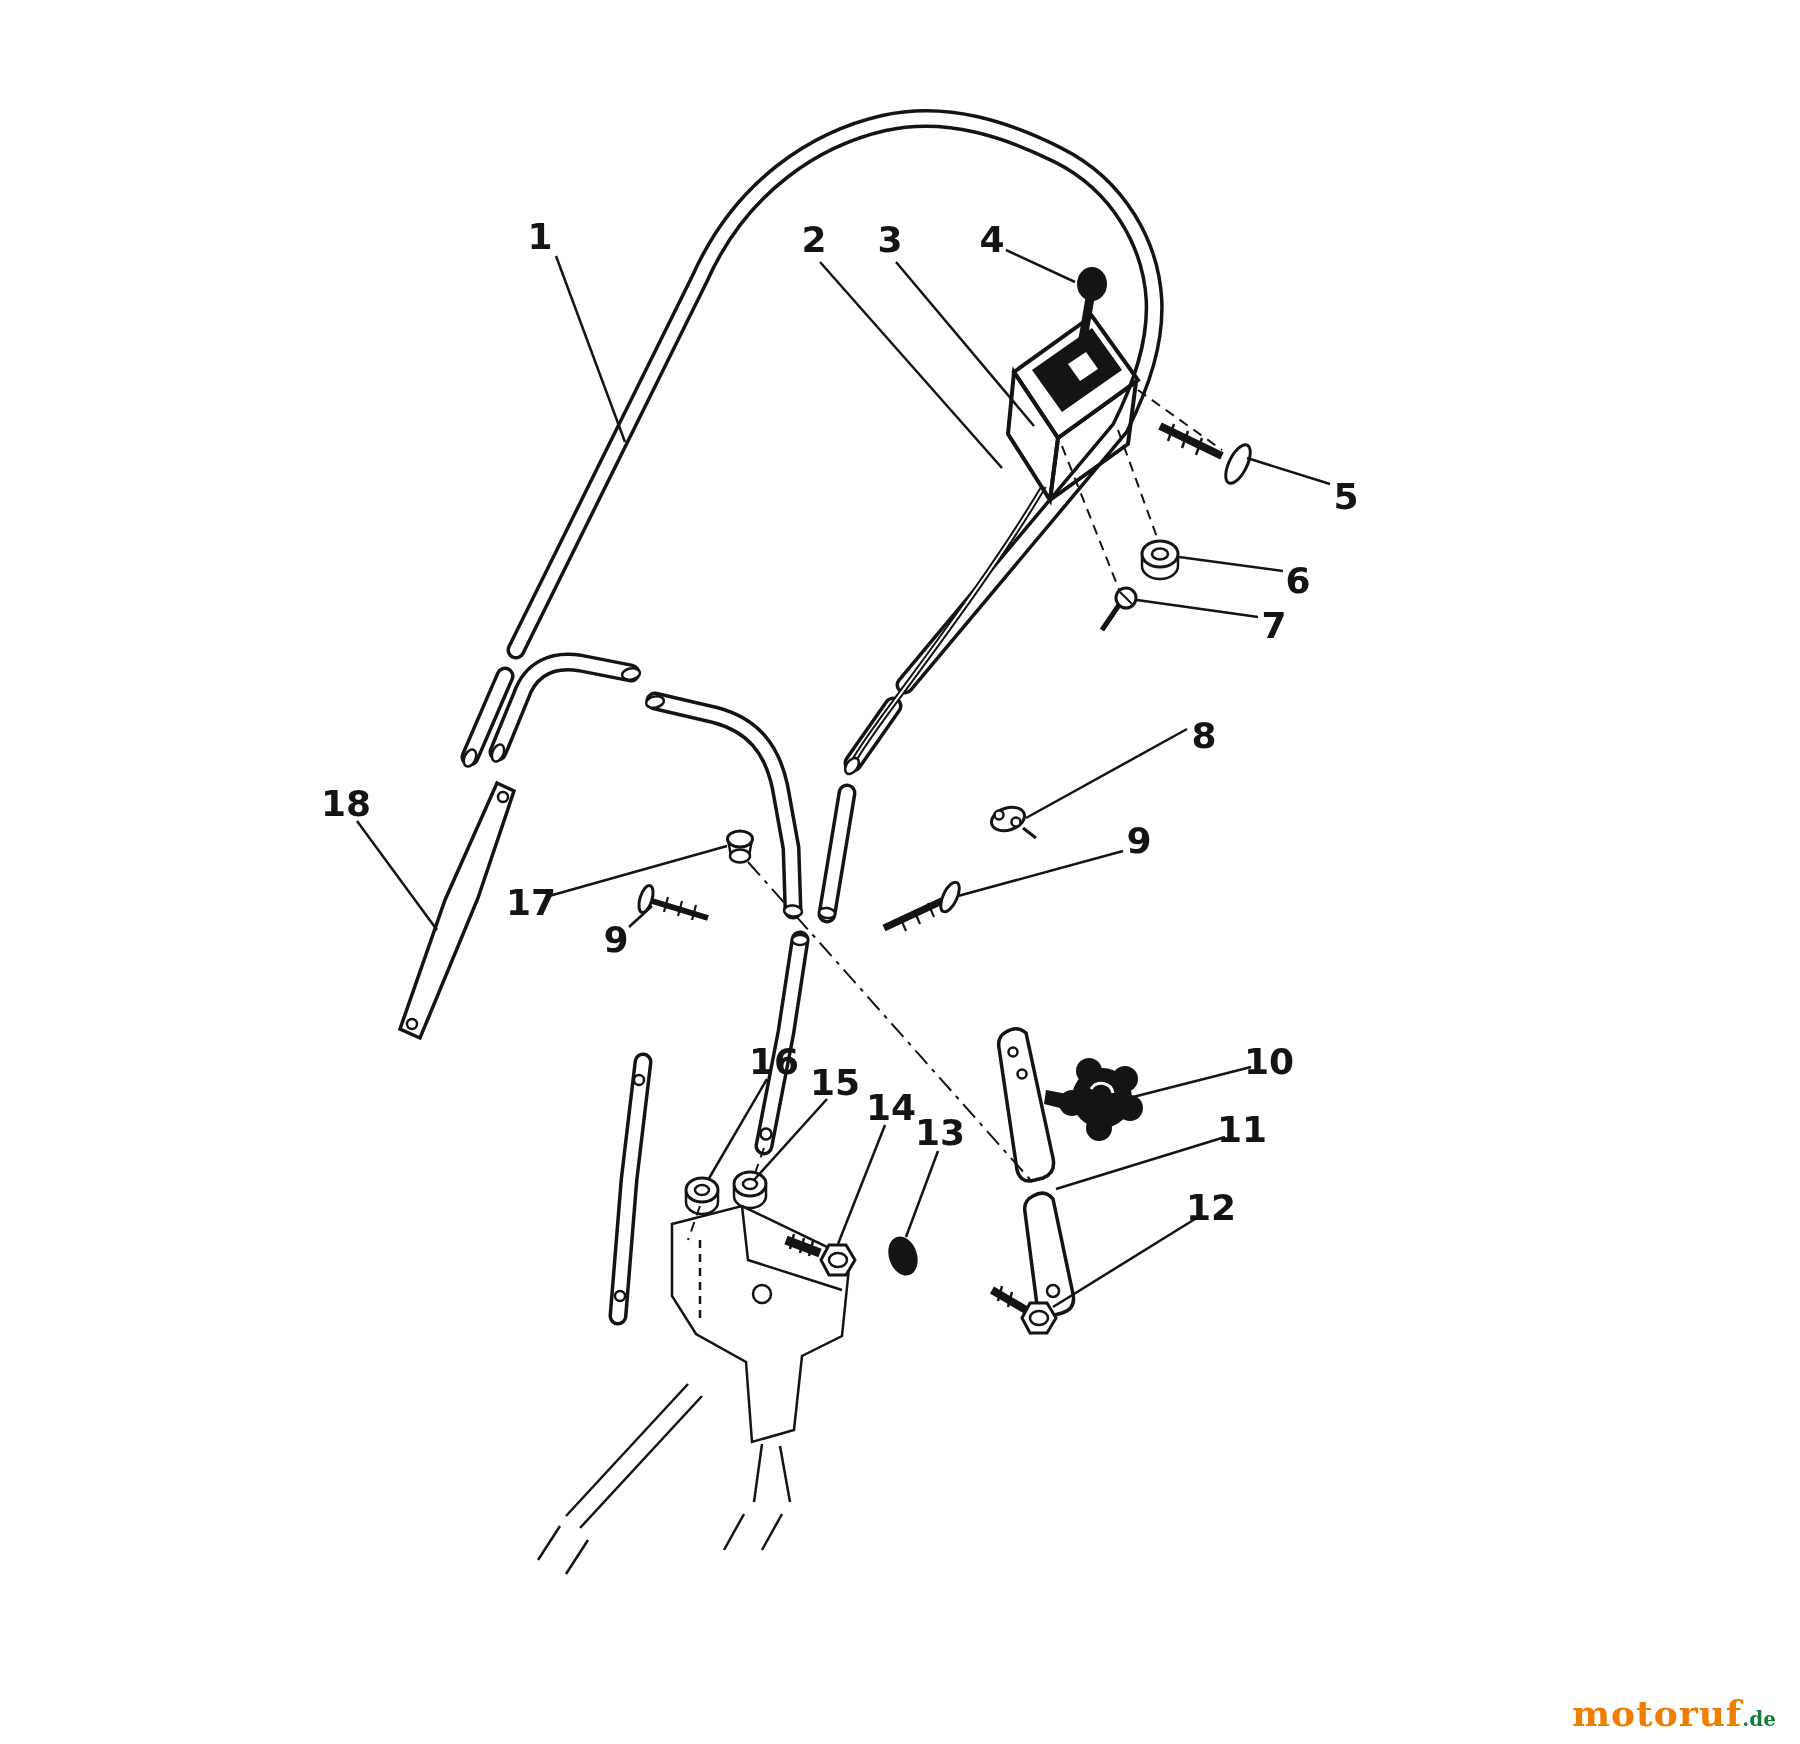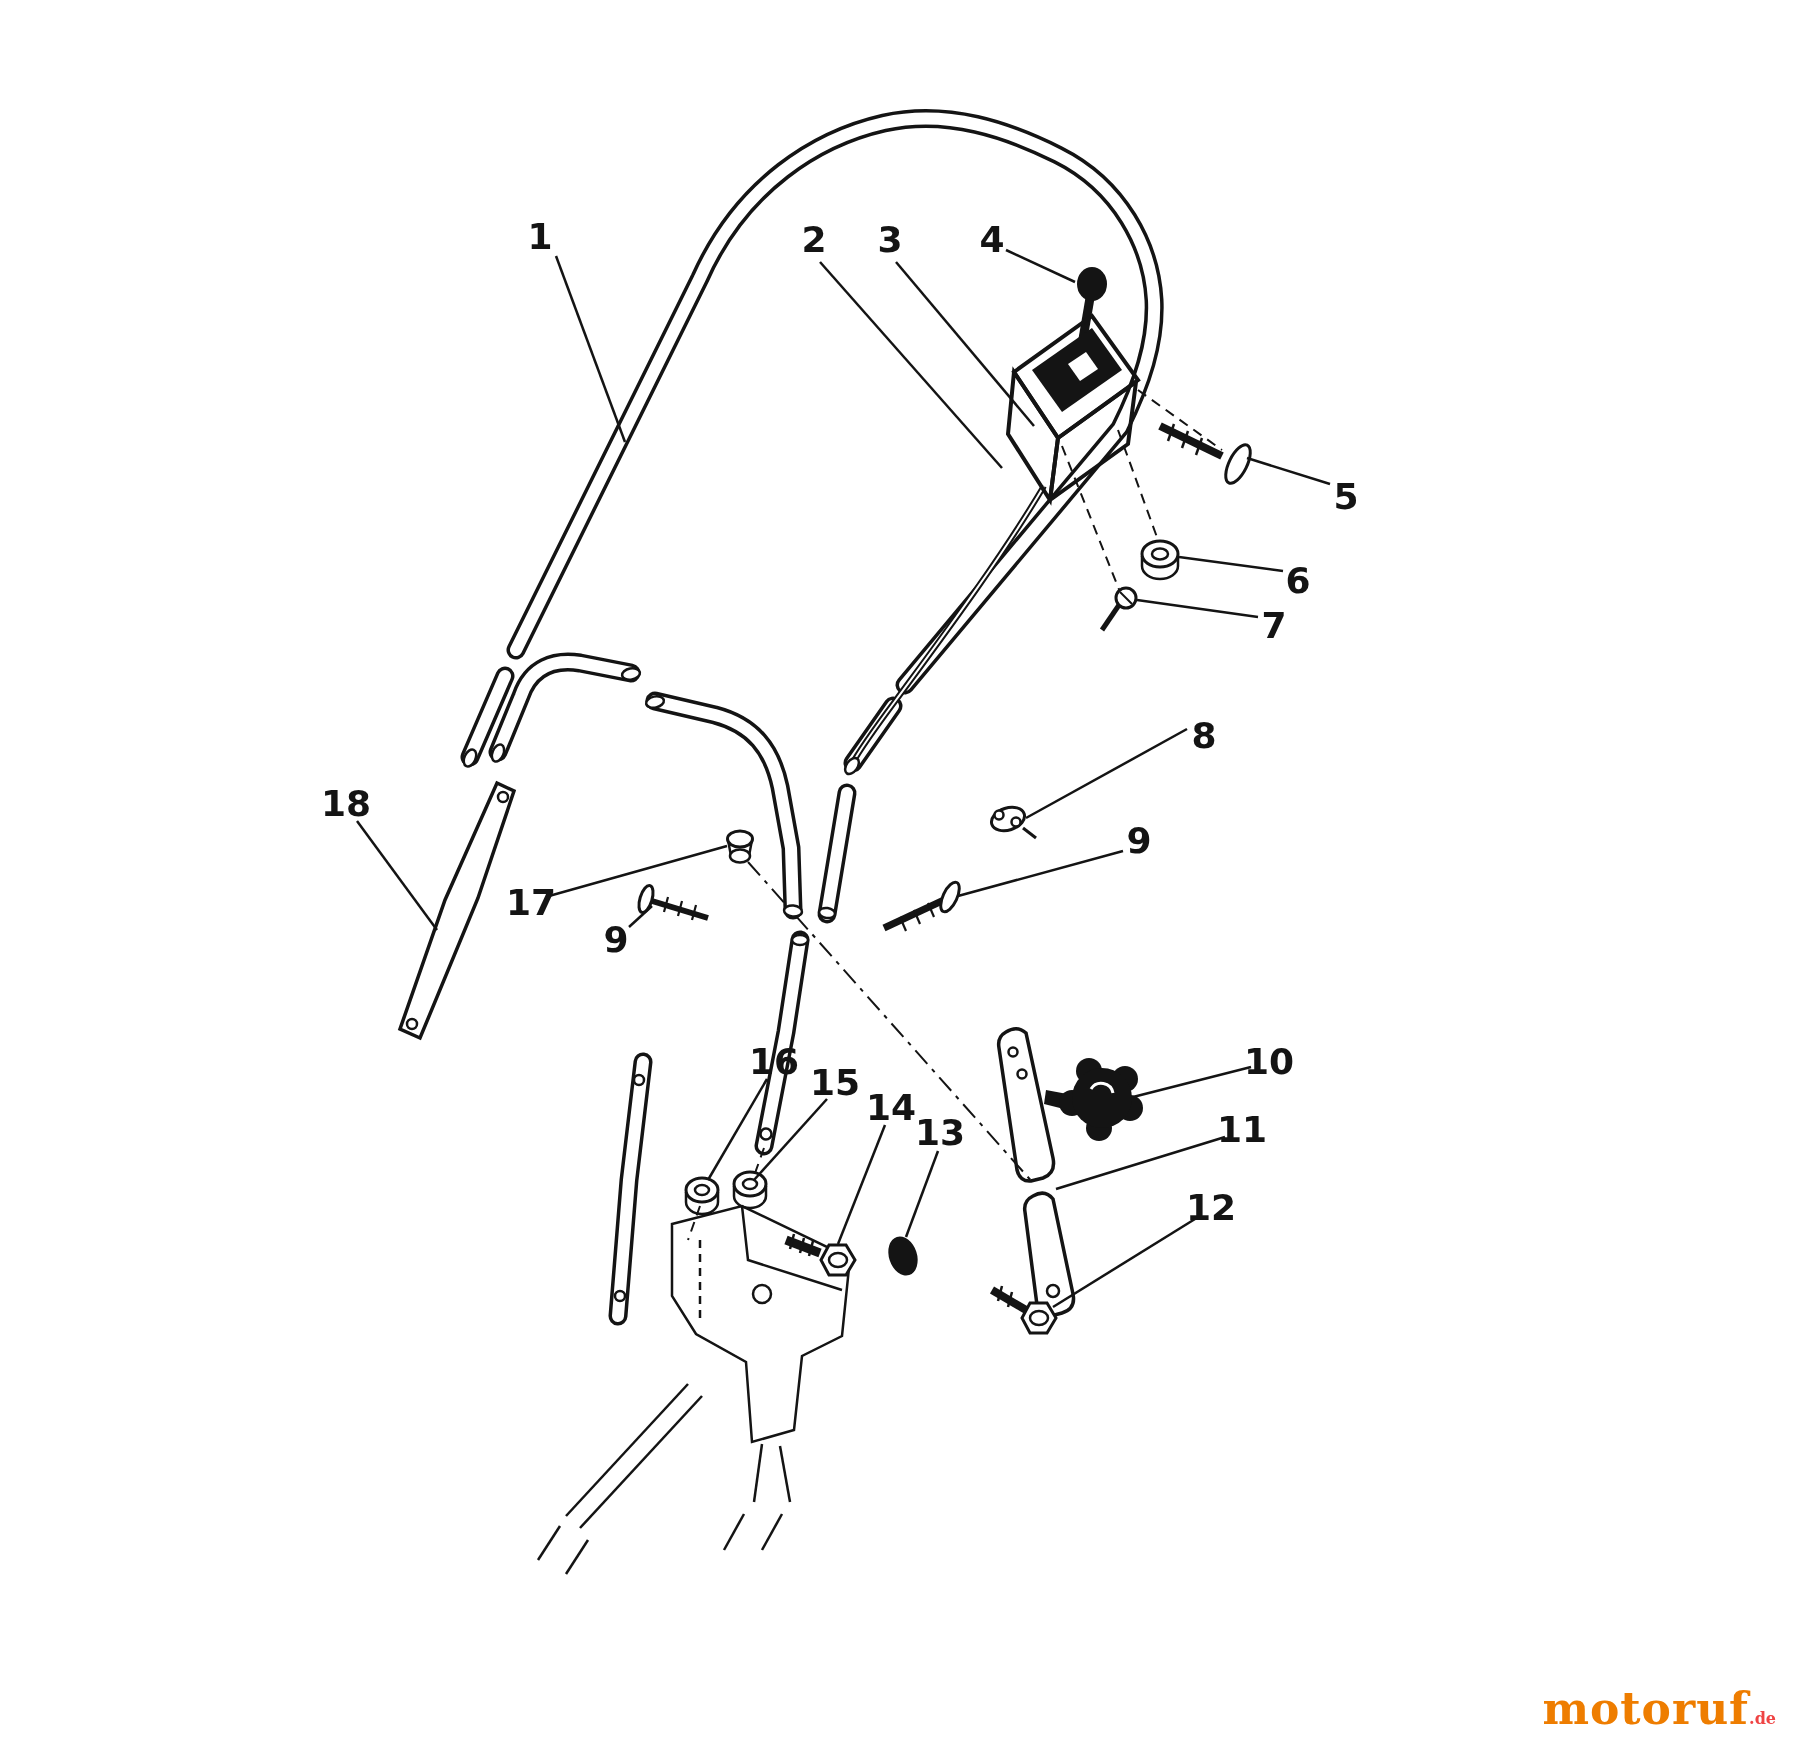--- a/index.html
+++ b/index.html
@@ -3,22 +3,22 @@
 <meta charset="utf-8">
 <style>
   html,body{margin:0;padding:0;background:#ffffff;}
   .stage{position:relative;width:1800px;height:1744px;background:#ffffff;overflow:hidden;font-family:"DejaVu Sans",sans-serif;}
   .stage svg{position:absolute;left:0;top:0;display:block;}
   .tb{stroke:#141414;stroke-width:19;fill:none;stroke-linecap:round;stroke-linejoin:round;}
   .tw{stroke:#ffffff;stroke-width:12;fill:none;stroke-linecap:round;stroke-linejoin:round;}
   .ln{stroke:#141414;fill:none;}
   .part-label{font-family:"DejaVu Sans",sans-serif;font-weight:700;font-size:36px;fill:#141414;}
   .watermark{position:absolute;right:24px;bottom:10px;font-family:"DejaVu Serif",serif;font-weight:700;white-space:nowrap;}
-  .watermark .brand{font-size:44px;color:#ee7d00;letter-spacing:1px;}
-  .watermark .tld{font-size:16px;color:#ef4444;}
+  .watermark .brand{font-size:36px;color:#ee7d00;letter-spacing:1px;}
+  .watermark .tld{font-size:20px;color:#15803d;}
 </style>
 </head>
 <body>
 
 <div class="stage">
   <svg width="1800" height="1744" viewBox="0 0 1800 1744">
 
     <g>
       <path class="ln" d="M497 783 L514 791 L478 898 L420 1038 L400 1029 L445 900 Z" fill="#ffffff" stroke-width="3.5"></path>
       <circle cx="503" cy="797" r="5" fill="#ffffff" stroke="#141414" stroke-width="2.5"></circle>

